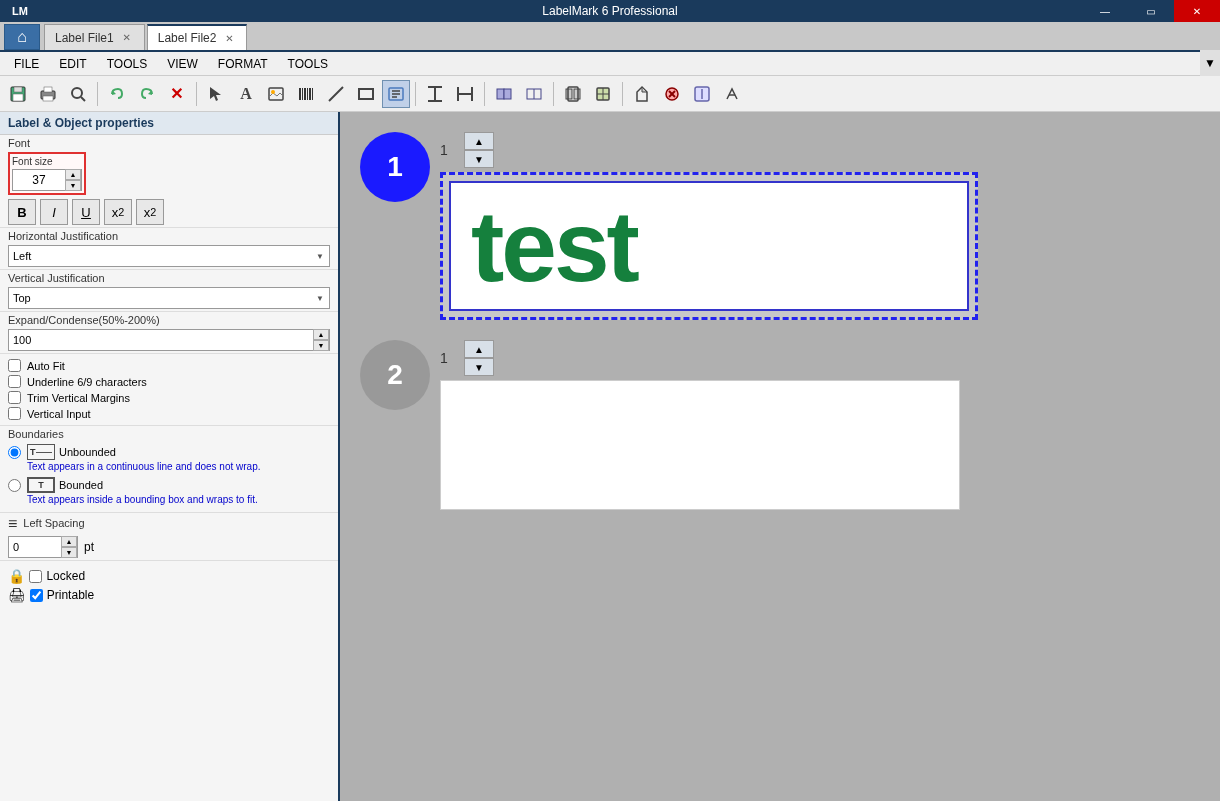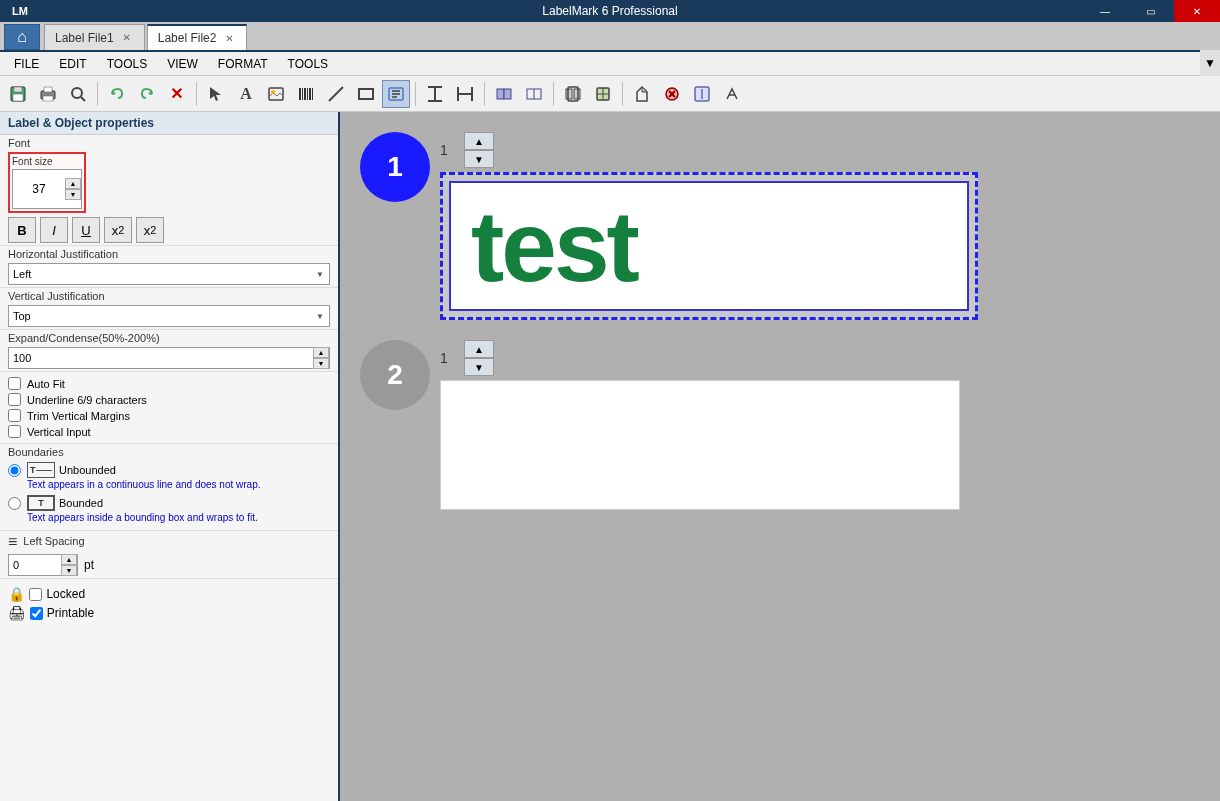--- a/index.html
+++ b/index.html
@@ -200,21 +200,21 @@
     .font-size-label {
       font-size: 10px;
       color: #333;
       margin-bottom: 2px;
     }
     .font-size-inner {
       display: flex;
       align-items: center;
       border: 1px solid #999;
       background: white;
-      height: 40px;
+      height: 22px;
     }
     .font-size-val {
       flex: 1;
       text-align: center;
       font-size: 12px;
     }
     .font-size-arrows {
       display: flex;
       flex-direction: column;
       width: 16px;

